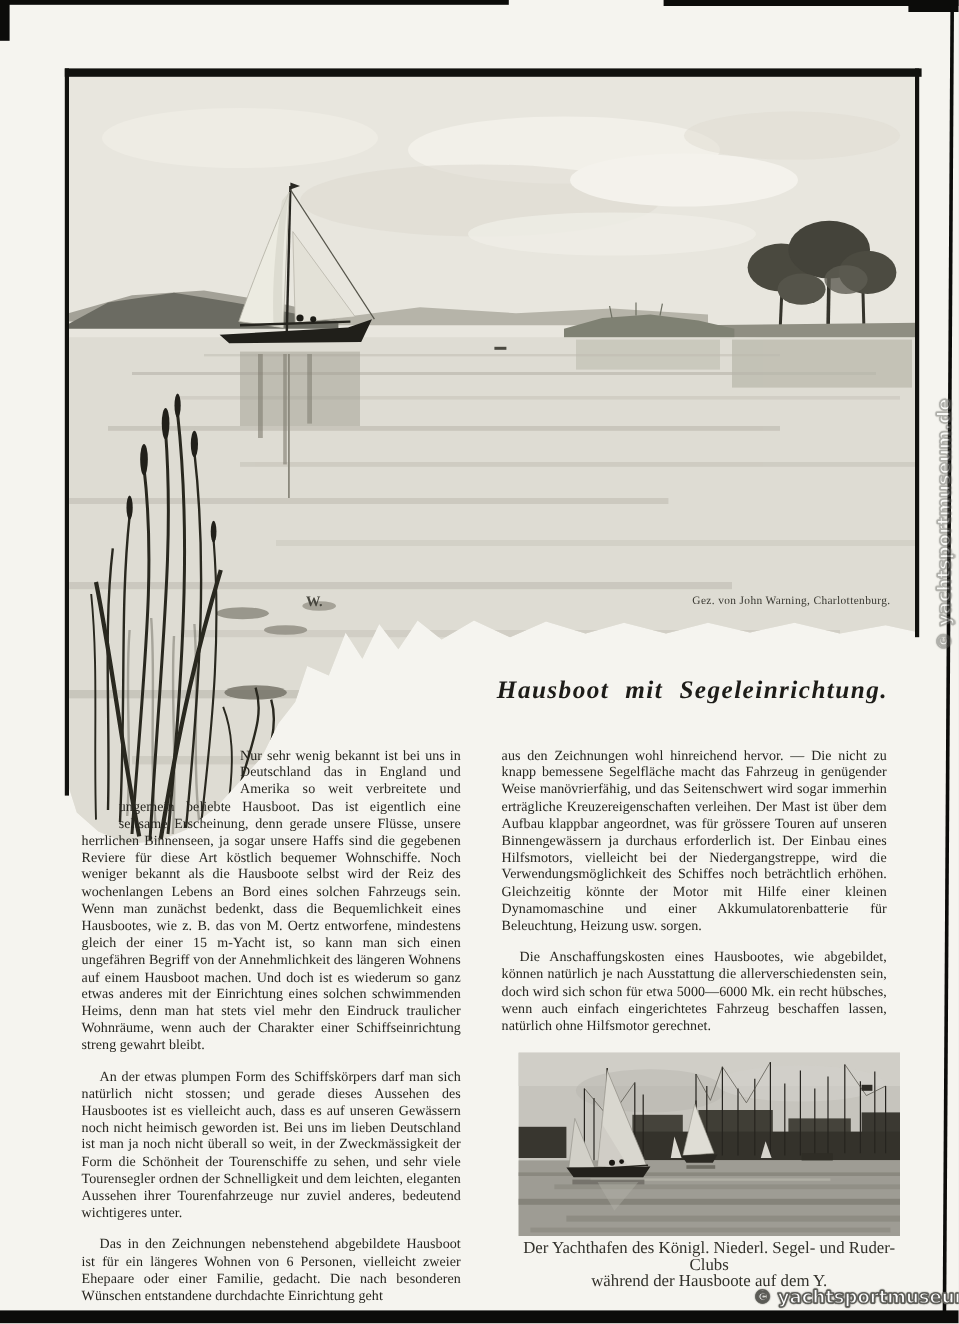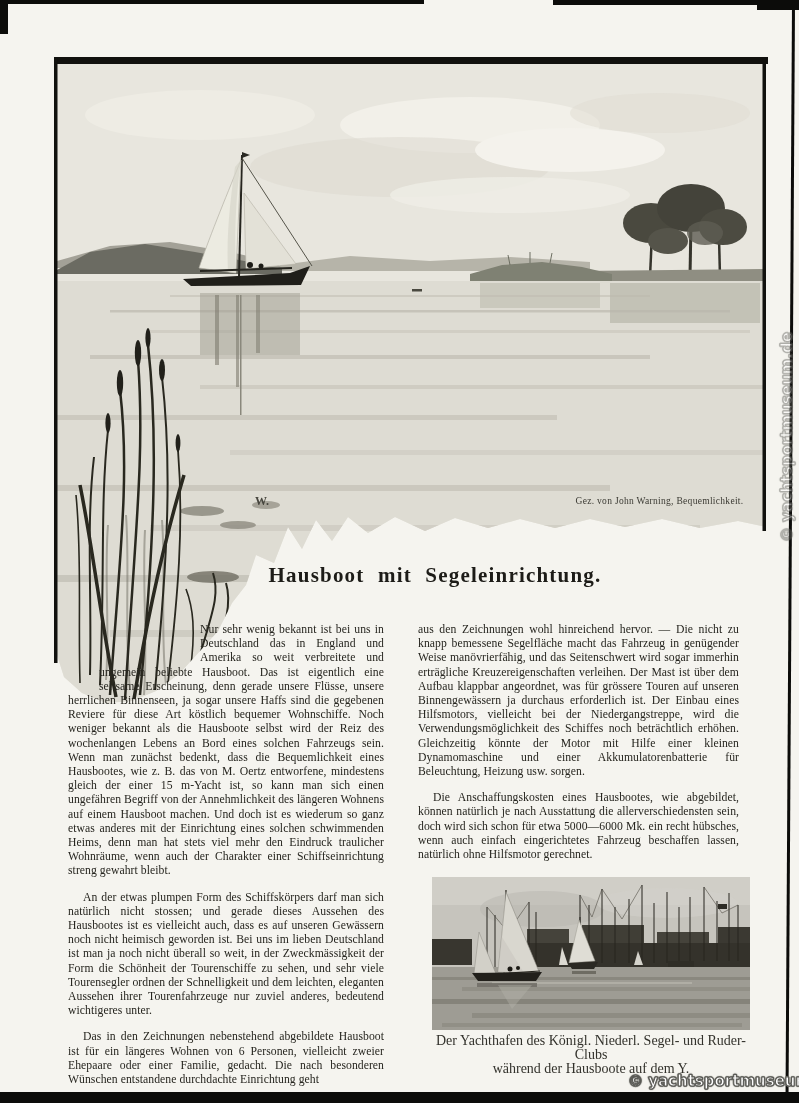--- a/index.html
+++ b/index.html
@@ -27,22 +27,22 @@
   .illustration { position:absolute; left:50px; top:55px; width:720px; height:660px; }
   .illu-credit {
     position:absolute; left:552px; top:496px; width:215px;
     font-size:9.5px; letter-spacing:.3px; color:#3a3932; text-align:center;
   }
   .monogram { position:absolute; left:255px; top:494px; font-size:12px; font-weight:bold; color:#46453d; }
 
   
   .headline {
     position:absolute; left:130px; top:563px; width:610px;
-    text-align:center; font-size:21px; font-weight:bold;
-    letter-spacing:1.2px; word-spacing:7px; color:#1d1c18;
+    text-align:right; font-size:21px; font-weight:bold;
+    letter-spacing:1.2px; word-spacing:7px; color:#1d1c18;font-style:italic;
   }
 
   
   .col {
     position:absolute; top:611px;
     font-size:11.7px; line-height:14.2px; text-align:justify;
     color:#26251f; letter-spacing:.05px;
   }
   .col p { margin:12px; }
   .col p.indent { text-indent:15px; }
@@ -211,21 +211,21 @@
     </g>
 
     <g fill="#11110e">
       <rect x="4" y="2" width="714" height="7"></rect>
       <rect x="4" y="2" width="3.5" height="606"></rect>
       <rect x="712.5" y="2" width="3.5" height="474"></rect>
     </g>
   </svg>
 
   <div class="monogram">W.</div>
-  <div class="illu-credit">Gez. von John Warning, Bequemlichkeit.</div>
+  <div class="illu-credit">Gez. von John Warning, Charlottenburg.</div>
 
   <h1 class="headline" style="margin:0;">Hausboot mit Segeleinrichtung.</h1>
 
   <div class="col col-left">
     <div class="wrap-a"></div>
     <div class="wrap-b"></div>
     <p>Nur sehr wenig bekannt ist bei uns in Deutschland das in England und Amerika so weit verbreitete und ungemein beliebte Hausboot. Das ist eigentlich eine seltsame Erscheinung, denn gerade unsere Flüsse, unsere herrlichen Binnenseen, ja sogar unsere Haffs sind die gegebenen Reviere für diese Art köstlich bequemer Wohnschiffe. Noch weniger bekannt als die Hausboote selbst wird der Reiz des wochenlangen Lebens an Bord eines solchen Fahrzeugs sein. Wenn man zunächst bedenkt, dass die Bequemlichkeit eines Hausbootes, wie z. B. das von M. Oertz entworfene, mindestens gleich der einer 15 m-Yacht ist, so kann man sich einen ungefähren Begriff von der Annehmlichkeit des längeren Wohnens auf einem Hausboot machen. Und doch ist es wiederum so ganz etwas anderes mit der Einrichtung eines solchen schwimmenden Heims, denn man hat stets viel mehr den Eindruck traulicher Wohnräume, wenn auch der Charakter einer Schiffseinrichtung streng gewahrt bleibt.</p>
     <p class="indent">An der etwas plumpen Form des Schiffskörpers darf man sich natürlich nicht stossen; und gerade dieses Aussehen des Hausbootes ist es vielleicht auch, dass es auf unseren Gewässern noch nicht heimisch geworden ist. Bei uns im lieben Deutschland ist man ja noch nicht überall so weit, in der Zweckmässigkeit der Form die Schönheit der Tourenschiffe zu sehen, und sehr viele Tourensegler ordnen der Schnelligkeit und dem leichten, eleganten Aussehen ihrer Tourenfahrzeuge nur zuviel anderes, bedeutend wichtigeres unter.</p>
     <p class="indent">Das in den Zeichnungen nebenstehend abgebildete Hausboot ist für ein längeres Wohnen von 6 Personen, vielleicht zweier Ehepaare oder einer Familie, gedacht. Die nach besonderen Wünschen entstandene durchdachte Einrichtung geht</p>
   </div>

